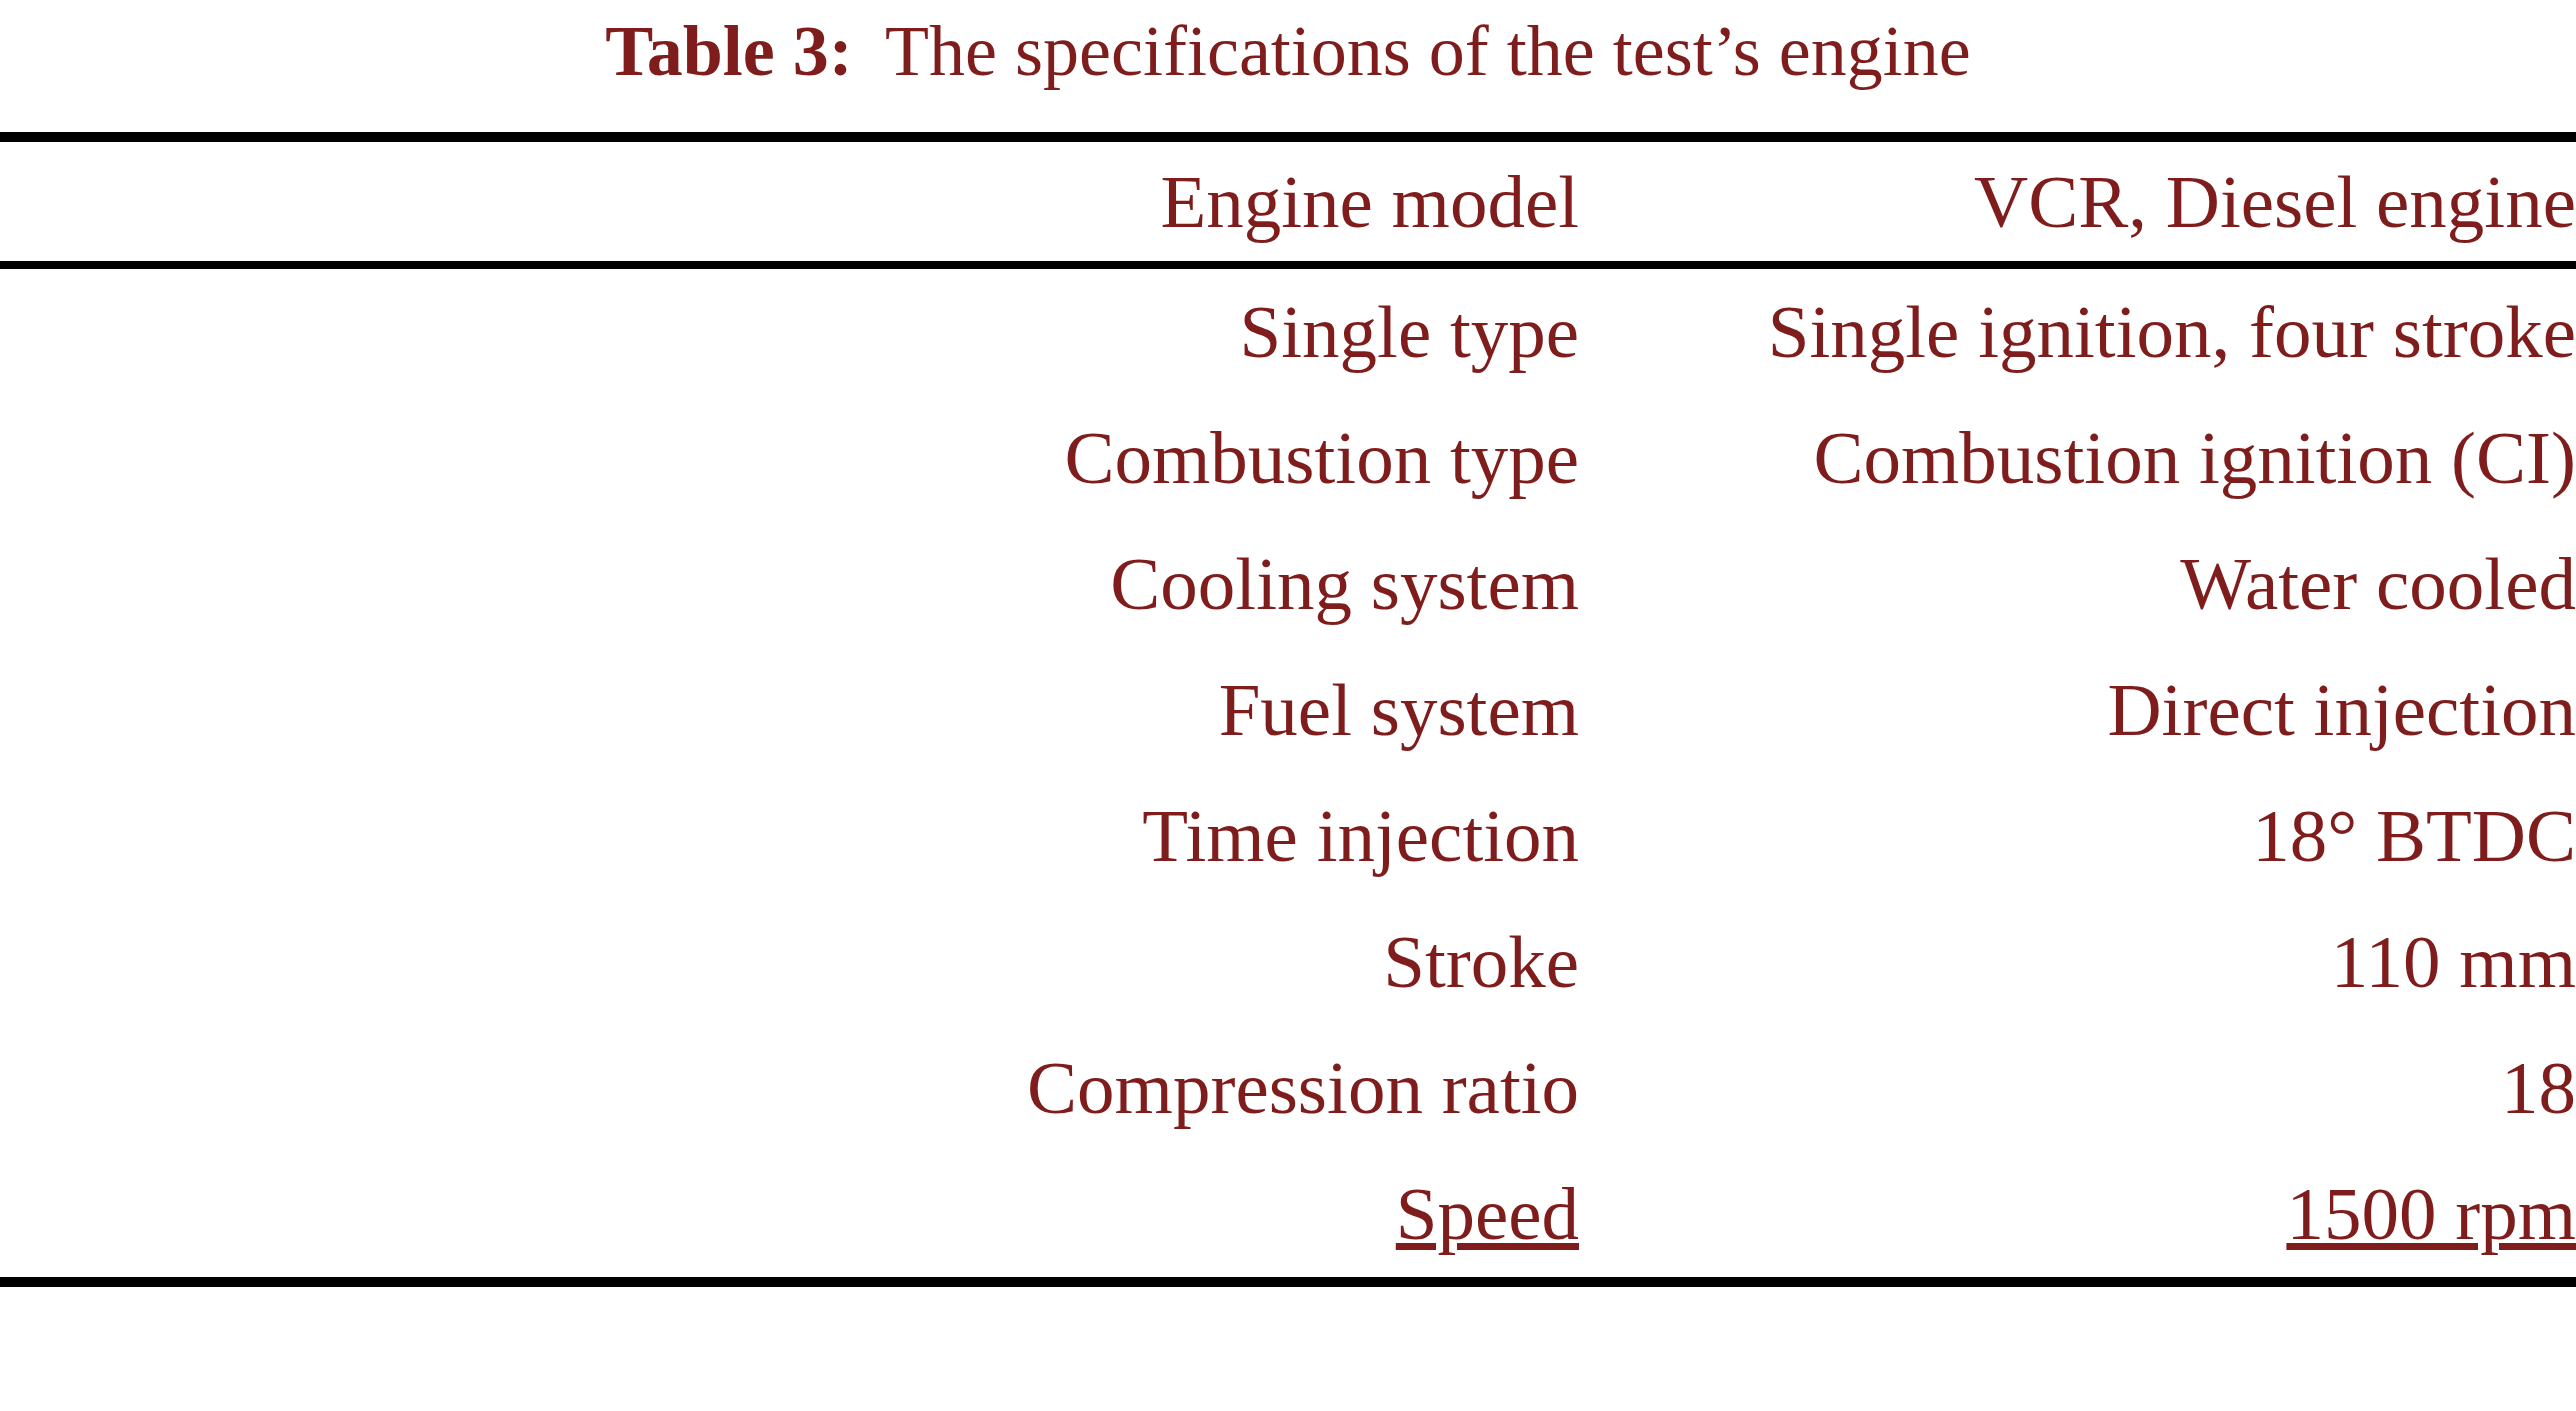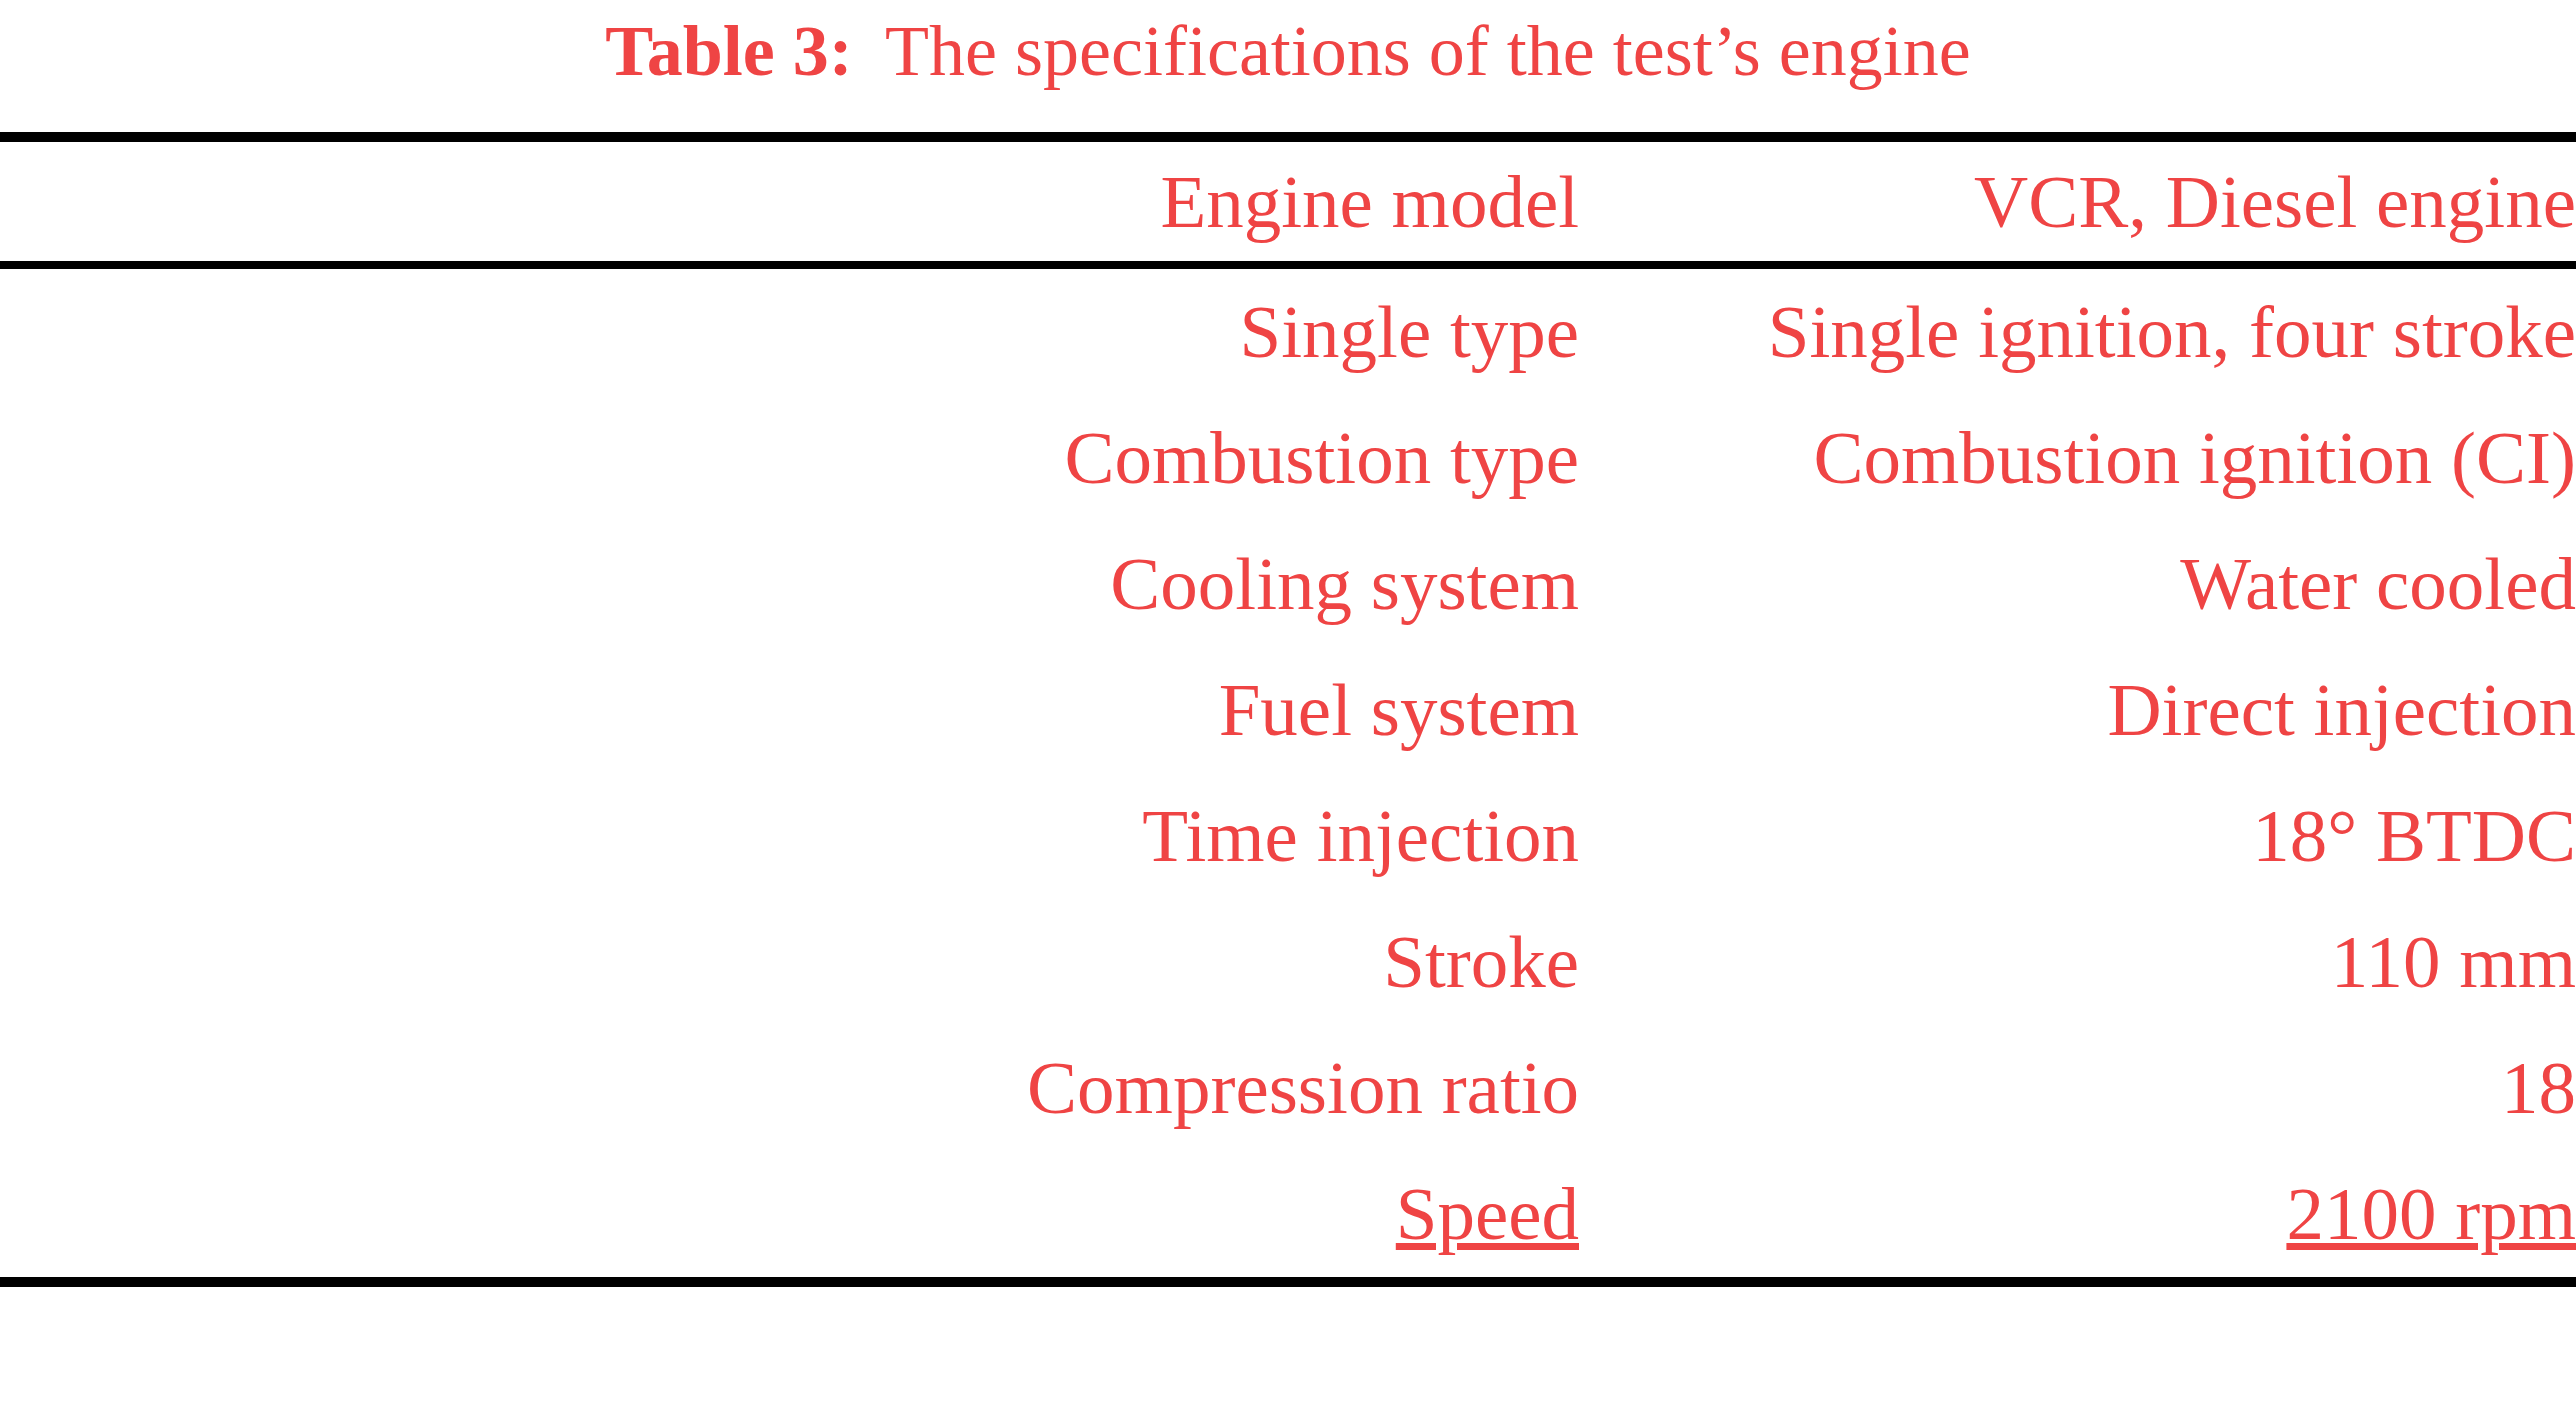--- a/index.html
+++ b/index.html
@@ -5,21 +5,21 @@
   html, body {
     margin: 0;
     padding: 0;
     background: #ffffff;
   }
   .page {
     position: relative;
     width: 2576px;
     height: 1412px;
     background: #ffffff;
-    color: #ef4444;
+    color: #7f1d1d;
     font-family: "Liberation Serif", "DejaVu Serif", serif;
     overflow: hidden;
   }
   .caption {
     position: absolute;
     top: 5.6px;
     left: 0;
     width: 100%;
     text-align: center;
     font-size: 72px;
@@ -110,19 +110,19 @@
       <tr>
         <td>Stroke</td>
         <td>110 mm</td>
       </tr>
       <tr>
         <td>Compression ratio</td>
         <td>18</td>
       </tr>
       <tr>
         <td>Speed</td>
-        <td>2100 rpm</td>
+        <td>1500 rpm</td>
       </tr>
     </tbody>
   </table>
 
 </div>
 
 
 </body></html>

